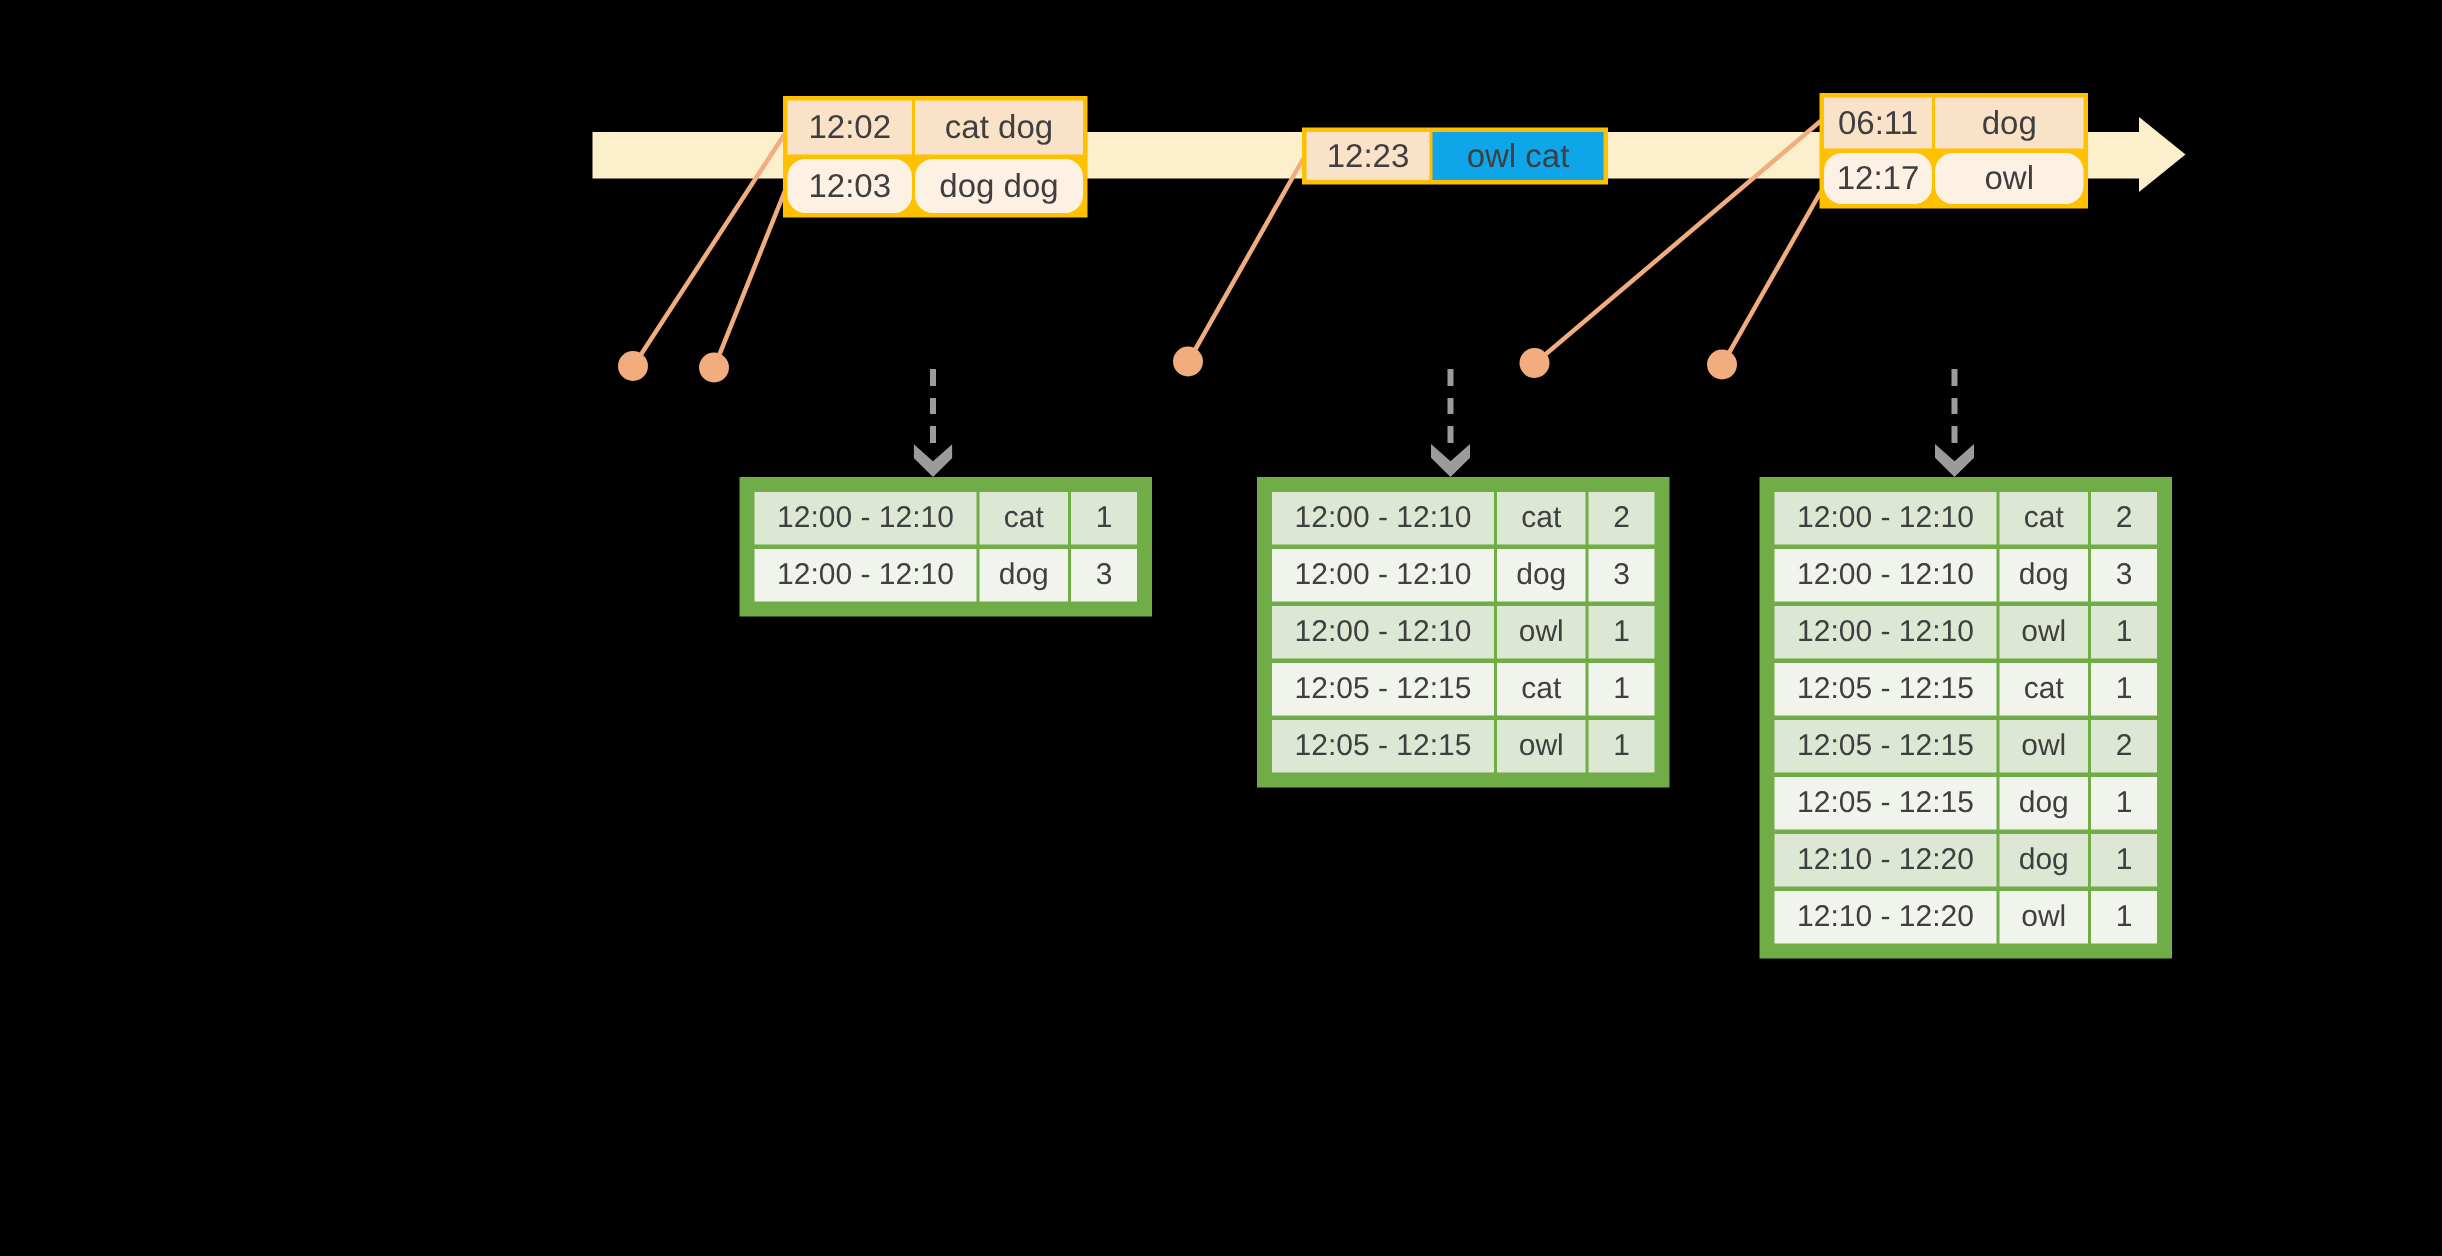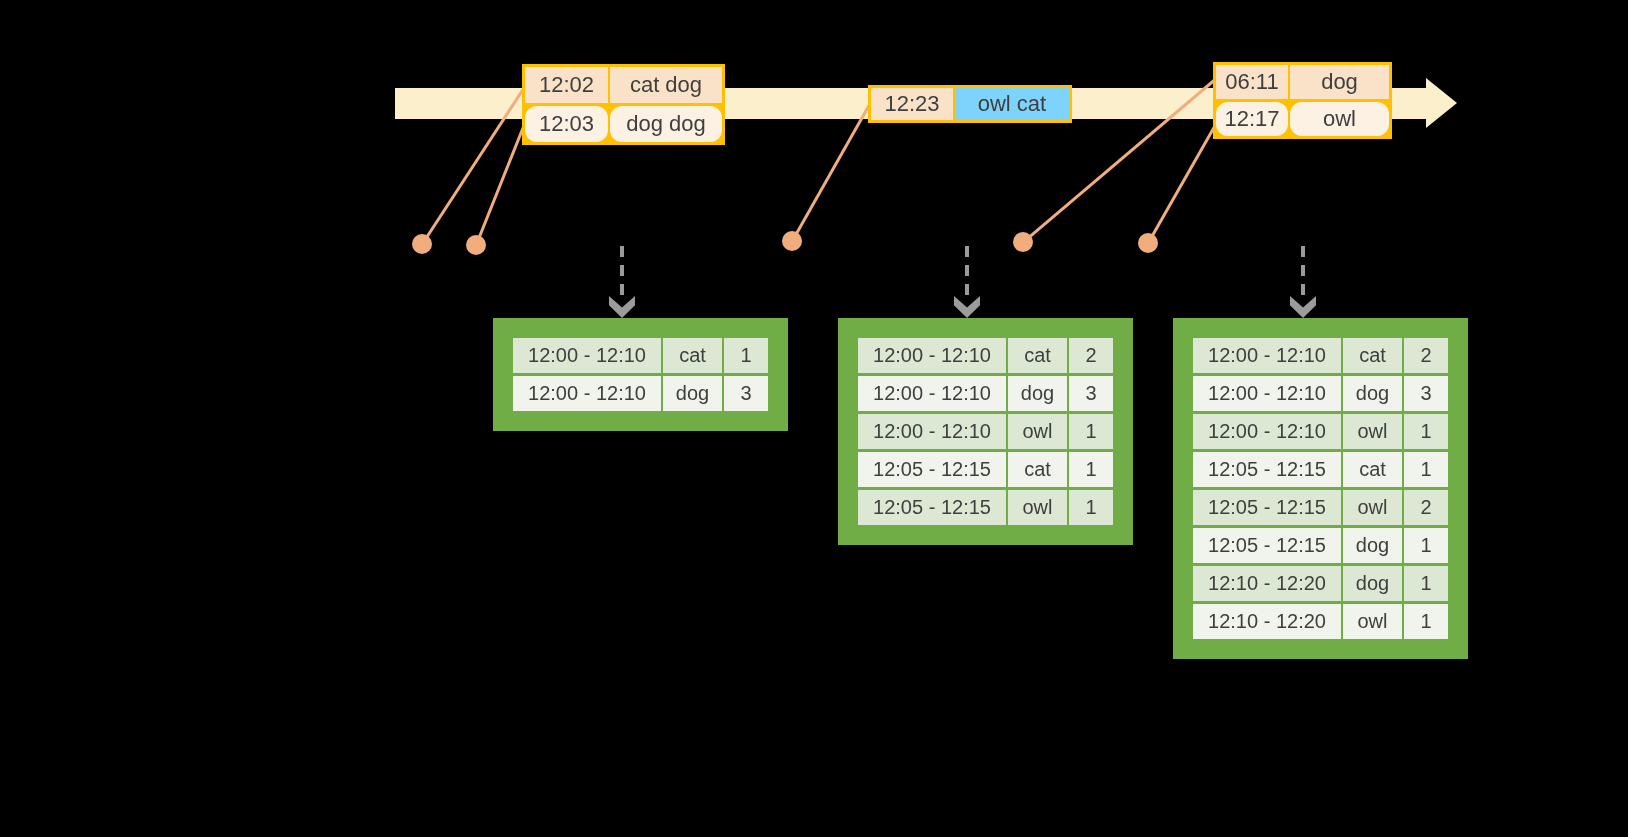--- a/index.html
+++ b/index.html
@@ -12,24 +12,24 @@
   #band{left:395px;top:88px;width:1031px;height:31px;background:#FBEFCC;}
   #band-head{
     left:1426px;top:78px;width:0;height:0;
     border-top:25px solid transparent;border-bottom:25px solid transparent;
     border-left:31px solid #FBEFCC;
   }
   
   .gtable{position:absolute;display:grid;}
   .cell{display:flex;align-items:center;justify-content:center;white-space:nowrap;}
   .etable{background:#FFC000;padding:3px;column-gap:2px;row-gap:3px;font-size:22px;}
-  .rtable{background:#70AD47;padding:20px;column-gap:2px;row-gap:3px;font-size:20px;}
+  .rtable{background:#70AD47;padding:10px;column-gap:2px;row-gap:3px;font-size:20px;}
   .fill-dark-peach{background:#F9E2C8;}
   .fill-light-peach{background:#FDF1E4;border-radius:12px;}
-  .fill-mid-peach{background:#7dd3fc;}
+  .fill-mid-peach{background:#0ea5e9;}
   .fill-dark-green{background:#DCE8D3;}
   .fill-light-green{background:#F0F4EC;}
   .dot{position:absolute;width:20px;height:20px;border-radius:50%;background:#F1AD7E;}
   .connector{position:absolute;height:3px;background:#F1AD7E;transform-origin:0 50%;}
   .dashline{
     position:absolute;width:4px;
     background:repeating-linear-gradient(to bottom,#9B9B9B 0 11px,transparent 11px 19px);
   }
   .chevron{
     position:absolute;width:26px;height:22px;background:#9B9B9B;

